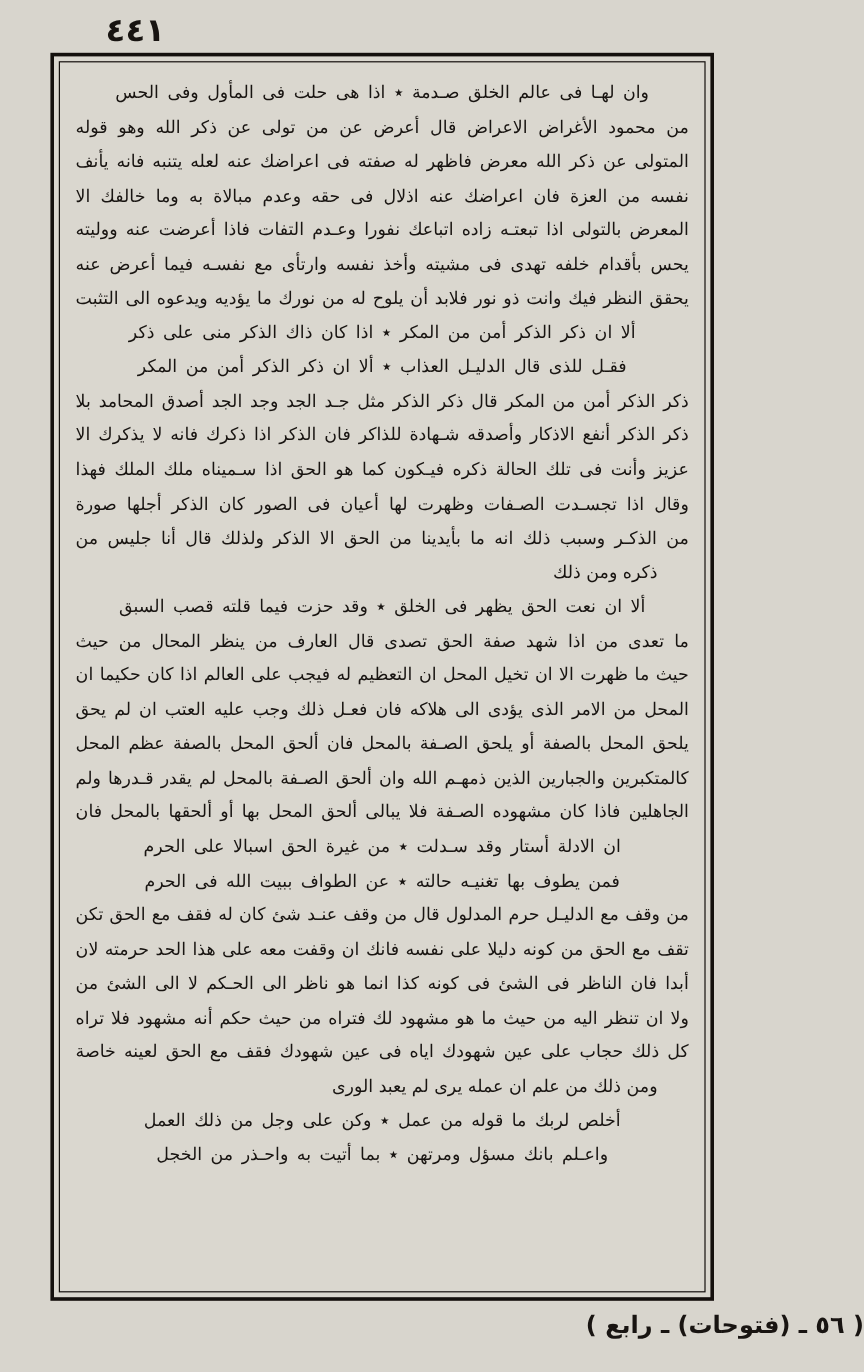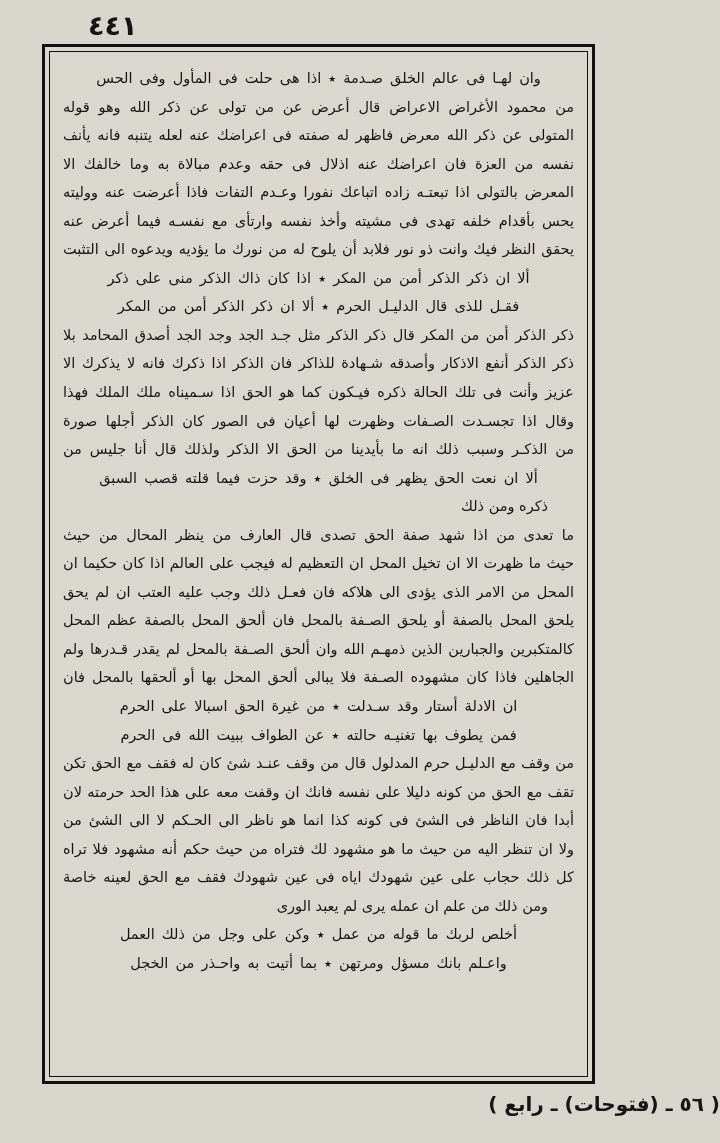--- a/index.html
+++ b/index.html
@@ -92,28 +92,28 @@
 <div class="page-frame-outer">
   <div class="page-frame-inner">
       <div class="text-line align-center type-verse">وان لهـا فى عالم الخلق صـدمة ٭ اذا هى حلت فى المأول وفى الحس</div>
       <div class="text-line align-justify type-prose">من محمود الأغراض الاعراض قال أعرض عن من تولى عن ذكر الله وهو قوله وأعرض عن الجاهلين لان</div>
       <div class="text-line align-justify type-prose">المتولى عن ذكر الله معرض فاظهر له صفته فى اعراضك عنه لعله يتنبه فانه يأنف من اعراضك عنه لما هو عليه فى</div>
       <div class="text-line align-justify type-prose">نفسه من العزة فان اعراضك عنه اذلال فى حقه وعدم مبالاة به وما خالفك الا لتقاومه لا لتعرض عنه فان</div>
       <div class="text-line align-justify type-prose">المعرض بالتولى اذا تبعتـه زاده اتباعك نفورا وعـدم التفات فاذا أعرضت عنه ووليته ظهرك كما ولاك ظهره لم</div>
       <div class="text-line align-justify type-prose">يحس بأقدام خلفه تهدى فى مشيته وأخذ نفسه وارتأى مع نفسـه فيما أعرض عنه والتفت وما رآك خلفـه فصار</div>
       <div class="text-line align-justify type-prose">يحقق النظر فيك وانت ذو نور فلابد أن يلوح له من نورك ما يؤديه ويدعوه الى التثبت فى أمرك وفيما جئت به فلعله</div>
       <div class="text-line align-center type-verse">ألا ان ذكر الذكر أمن من المكر ٭ اذا كان ذاك الذكر منى على ذكر</div>
-      <div class="text-line align-center type-verse">فقـل للذى قال الدليـل الحرم ٭ ألا ان ذكر الذكر أمن من المكر</div>
+      <div class="text-line align-center type-verse">فقـل للذى قال الدليـل العذاب ٭ ألا ان ذكر الذكر أمن من المكر</div>
       <div class="text-line align-justify type-prose">ذكر الذكر أمن من المكر قال ذكر الذكر مثل جـد الجد وجد الجد أصدق المحامد بلا شك وأوفاها كذلك</div>
       <div class="text-line align-justify type-prose">ذكر الذكر أنفع الاذكار وأصدقه شـهادة للذاكر فان الذكر اذا ذكرك فانه لا يذكرك الا من مقامه ومقامه</div>
       <div class="text-line align-justify type-prose">عزيز وأنت فى تلك الحالة ذكره فيـكون كما هو الحق اذا سـميناه ملك الملك فهذا وراثتك من هـذا الاسم الالهى</div>
       <div class="text-line align-justify type-prose">وقال اذا تجسـدت الصـفات وظهرت لها أعيان فى الصور كان الذكر أجلها صورة وأعلاها مرتبة فانه لا شئ أعلى</div>
       <div class="text-line align-justify type-prose">من الذكـر وسبب ذلك انه ما بأيدينا من الحق الا الذكر ولذلك قال أنا جليس من ذكرنى فقد صـير ذاته</div>
+      <div class="text-line align-right type-prose">ذكره ومن ذلك</div>
       <div class="text-line align-center type-verse">ألا ان نعت الحق يظهر فى الخلق ٭ وقد حزت فيما قلته قصب السبق</div>
-      <div class="text-line align-right type-prose">ذكره ومن ذلك</div>
       <div class="text-line align-justify type-prose">ما تعدى من اذا شهد صفة الحق تصدى قال العارف من ينظر المحال من حيث ظهورها بصفات الحق فيعظم الصفة</div>
       <div class="text-line align-justify type-prose">حيث ما ظهرت الا ان تخيل المحل ان التعظيم له فيجب على العالم اذا كان حكيما ان لا يظهر تعظيم الصـفة لما يطرأ على</div>
       <div class="text-line align-justify type-prose">المحل من الامر الذى يؤدى الى هلاكه فان فعـل ذلك وجب عليه العتب ان لم يحق عليه العذاب فالانسان اما ان</div>
       <div class="text-line align-justify type-prose">يلحق المحل بالصفة أو يلحق الصـفة بالمحل فان ألحق المحل بالصفة عظم المحل بوجه فى وقت ومقتـه بمقت الله فى وقت</div>
       <div class="text-line align-justify type-prose">كالمتكبرين والجبارين الذين ذمهـم الله وان ألحق الصـفة بالمحل لم يقدر قـدرها ولم ينزلهـا منزلهـا فـكان من</div>
       <div class="text-line align-justify type-prose">الجاهلين فاذا كان مشهوده الصـفة فلا يبالى ألحق المحل بها أو ألحقها بالمحل فان التعظيم منه لها مصاحب وينظر</div>
       <div class="text-line align-center type-verse">ان الادلة أستار وقد سـدلت ٭ من غيرة الحق اسبالا على الحرم</div>
       <div class="text-line align-center type-verse">فمن يطوف بها تغنيـه حالته ٭ عن الطواف ببيت الله فى الحرم</div>
       <div class="text-line align-justify type-prose">من وقف مع الدليـل حرم المدلول قال من وقف عنـد شئ كان له فقف مع الحق تكن للحق بلا خلق واياك ان</div>
       <div class="text-line align-justify type-prose">تقف مع الحق من كونه دليلا على نفسه فانك ان وقفت معه على هذا الحد حرمته لان الدليل والمدلول لا يجتمعان</div>

